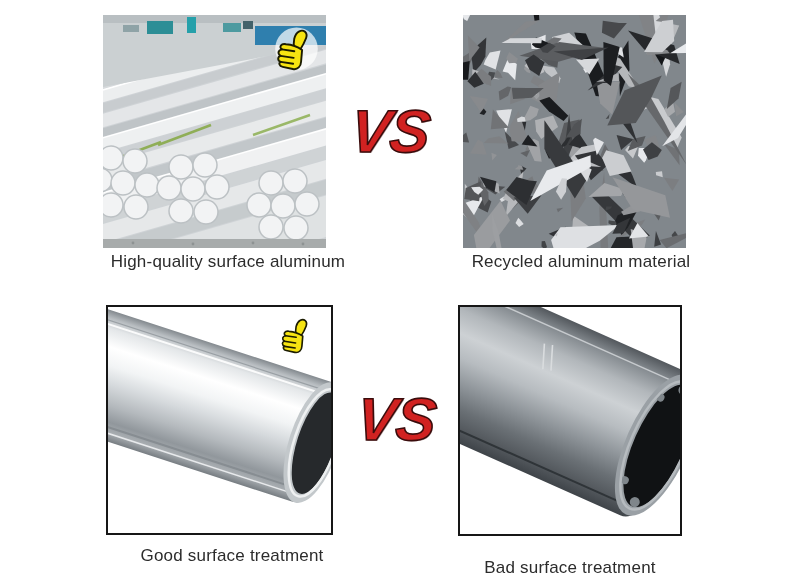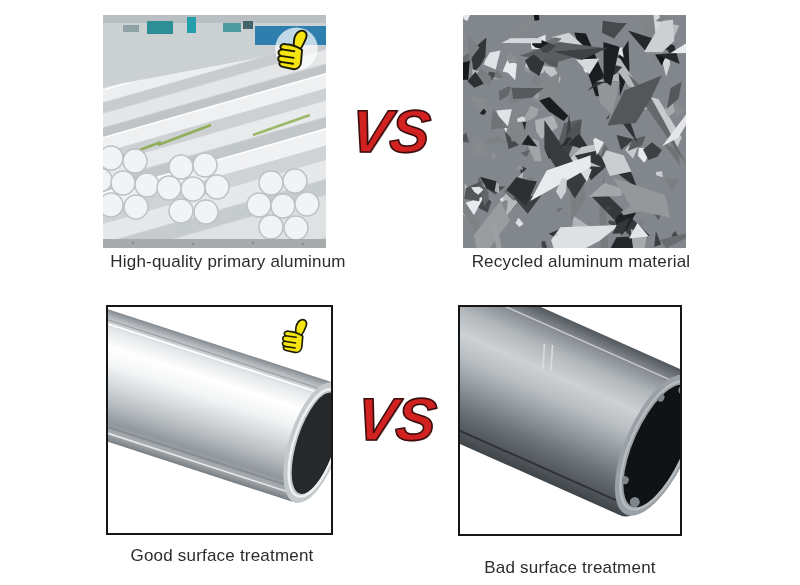--- a/index.html
+++ b/index.html
@@ -28,21 +28,21 @@
   }
 
   .pos-photo-tl { left:103px; top:15px;  width:223px; height:233px; }
   .pos-photo-tr { left:463px; top:15px;  width:223px; height:233px; }
   .pos-vs-1     { left:330px; top:100px; }
   .pos-cap-1    { left:88px;  top:252px; }
   .pos-cap-2    { left:441px; top:252px; }
   .pos-frame-bl { left:106px; top:305px; width:227px; height:230px; }
   .pos-frame-br { left:458px; top:305px; width:224px; height:231px; }
   .pos-vs-2     { left:336px; top:388px; }
-  .pos-cap-3    { left:82px;  top:546px; }
+  .pos-cap-3    { left:92px;  top:546px; }
   .pos-cap-4    { left:430px; top:546px;margin-top:12px; }
 </style>
 </head>
 <body>
 
 <svg width="0" height="0" style="position:absolute">
   <defs>
     <symbol id="thumb-sym" viewBox="0 0 64 64">
       <ellipse cx="32" cy="33" rx="29" ry="29" fill="#ffffff" opacity="0.7"></ellipse>
       <g transform="rotate(12 32 32)" stroke="#1c1c00" stroke-width="2.6" fill="#f6e411" stroke-linejoin="round" stroke-linecap="round">
@@ -303,21 +303,21 @@
           <polygon points="43.2,175.1 53.6,161.9 66.1,165.6 73.9,166.2 63.4,190.1" fill="rgb(45,47,50)"></polygon>
           <polygon points="16.6,98.8 20.7,93.4 23.4,96.8 21.0,100.1" fill="rgb(32,34,37)"></polygon>
           <polygon points="91.6,219.6 94.6,218.0 93.8,221.4" fill="rgb(187,189,192)"></polygon>
           <polygon points="149.4,218.7 154.4,208.8 167.2,202.7 160.6,218.2" fill="rgb(52,54,57)"></polygon>
           <polygon points="207.1,38.3 243.3,16.0 227.9,38.0" fill="rgb(232,234,237)"></polygon>
           <polygon points="98.1,184.7 92.9,176.4 98.9,163.2 104.0,163.7 103.0,176.8" fill="rgb(206,208,211)"></polygon>
         </g>
     </svg>
   </div>
 
-  <div class="caption pos-cap-1">High-quality primary aluminum</div>
+  <div class="caption pos-cap-1">High-quality surface aluminum</div>
   <div class="caption pos-cap-2">Recycled aluminum material</div>
 
   <div class="frame pos-frame-bl">
     <svg class="art" viewBox="0 0 223 226" preserveAspectRatio="none">
       <defs>
         <linearGradient id="gShiny" x1="0" y1="0" x2="0" y2="1">
           <stop offset="0" stop-color="#83898e"></stop>
           <stop offset="0.06" stop-color="#b7bcc0"></stop>
           <stop offset="0.14" stop-color="#e4e7e9"></stop>
           <stop offset="0.28" stop-color="#ffffff"></stop>

